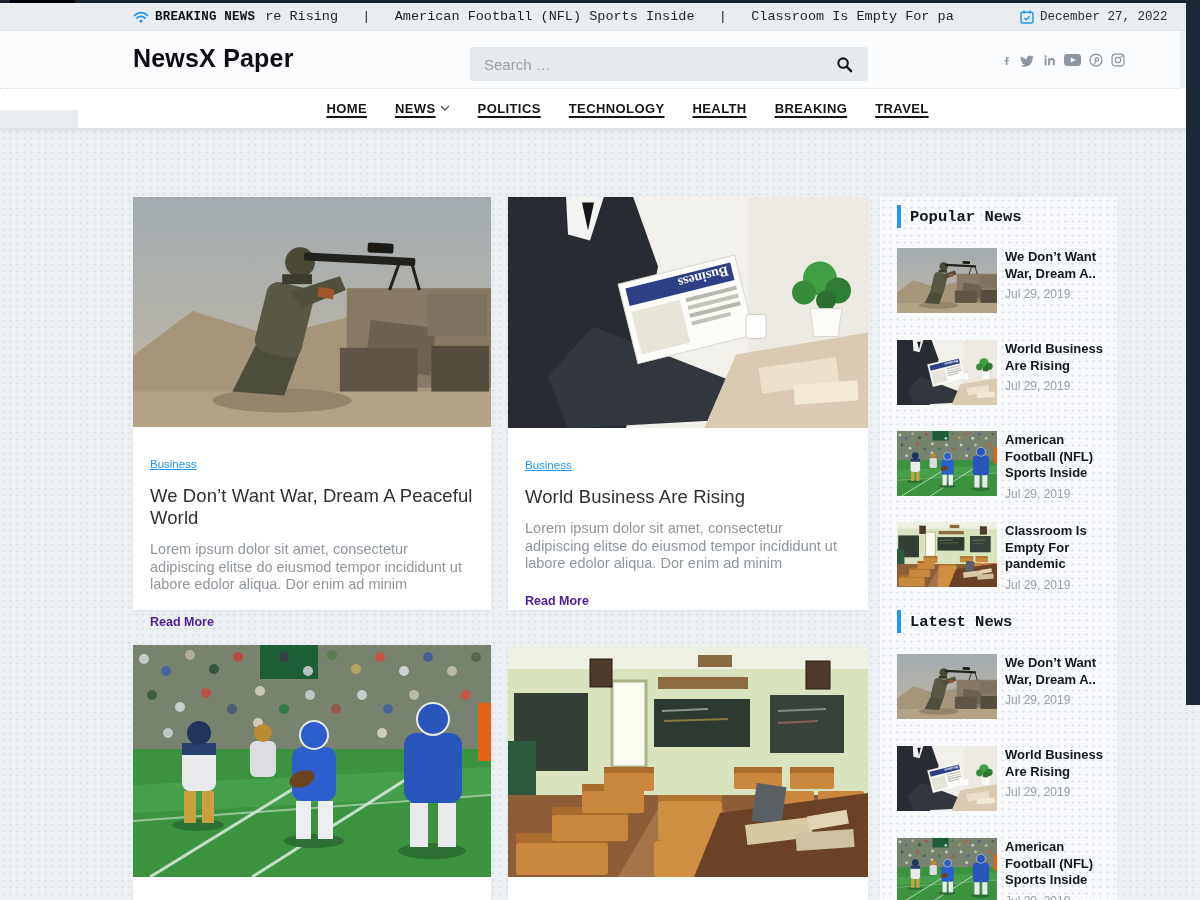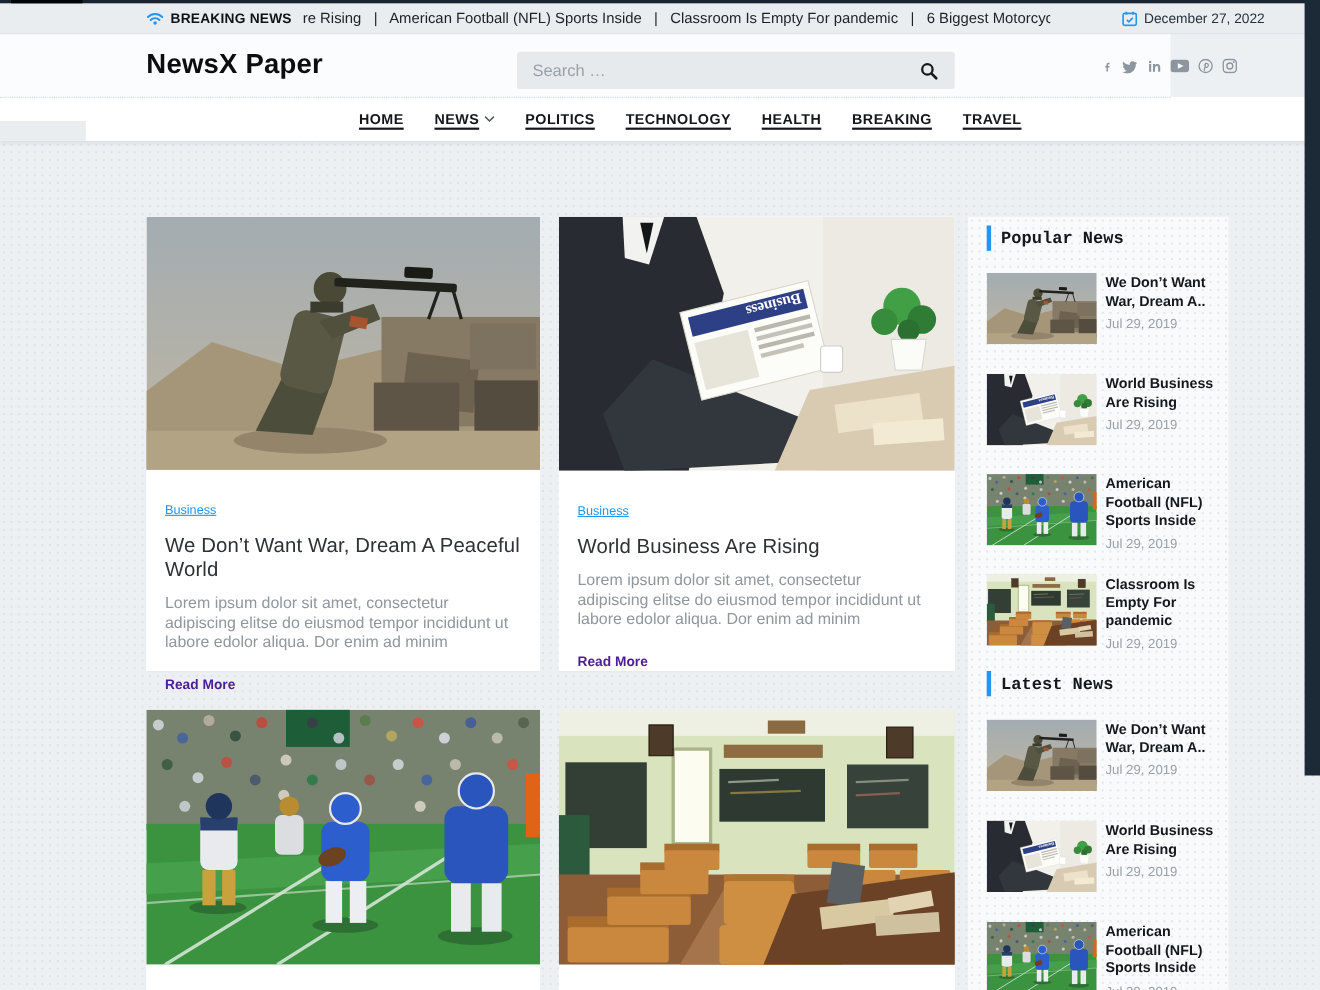--- a/index.html
+++ b/index.html
@@ -4,32 +4,32 @@
 <style>
   html,body{margin:0;padding:0;background:#dfe3e7;}
   .page{position:relative;width:1200px;height:900px;overflow:hidden;background:#edf0f3;
         font-family:"Liberation Sans",sans-serif;}
   
   .top-strip{position:absolute;left:0;top:0;width:1200px;height:3px;background:#17242f;z-index:60;}
   .top-strip-black{position:absolute;left:10px;top:0;width:65px;height:3px;background:#030405;}
   .scrollbar-strip{position:absolute;left:1186px;top:0;width:14px;height:705px;background:#1c2a37;z-index:70;}
   
   .topbar{position:absolute;left:0;top:3px;width:1200px;height:27px;background:#e9edf0;
-          border-bottom:1px solid #e0e4e8;z-index:10;}
+          border-bottom:1px solid #e0e4e8;z-index:10;font-family:Liberation Mono, monospace;}
   .ticker-wrap{position:absolute;left:133px;top:0;height:27px;width:822px;display:flex;
                align-items:center;overflow:hidden;}
   .wifi-icon{width:16px;height:12px;flex:0 0 auto;}
   .breaking-label{margin-left:6px;font-size:12.5px;font-weight:800;color:#101215;
                   letter-spacing:.2px;white-space:nowrap;flex:0 0 auto;}
   .ticker-text{margin-left:10px;font-size:13.5px;color:#1d2126;white-space:pre;overflow:hidden;}
   .date-wrap{position:absolute;left:1020px;top:0;height:27px;display:flex;align-items:center;}
   .cal-icon{width:14px;height:14px;}
   .date-text{margin-left:6px;font-size:12.5px;color:#27313b;}
   
-  .header{position:absolute;left:0;top:30px;width:1064px;height:58px;background:#fbfcfd;
+  .header{position:absolute;left:0;top:30px;width:1180px;height:58px;background:#fbfcfd;
           border-bottom:1px dotted #d7dce1;z-index:9;}
   .logo{position:absolute;left:133px;top:14px;font-size:25px;font-weight:bold;color:#0c0d10;
         letter-spacing:.2px;}
   .search-box{position:absolute;left:470px;top:17px;width:398px;height:34px;background:#e7eaed;
               border-radius:3px;}
   .search-input{position:absolute;left:0;top:0;width:350px;height:34px;background:transparent;
                 border:none;outline:none;padding:0 0 0 14px;font-size:15px;color:#3a3f44;
                 font-family:"Liberation Sans",sans-serif;}
   .search-input::placeholder{color:#9aa1a7;opacity:1;}
   .search-btn{position:absolute;right:6px;top:0;width:36px;height:34px;border:none;background:transparent;

